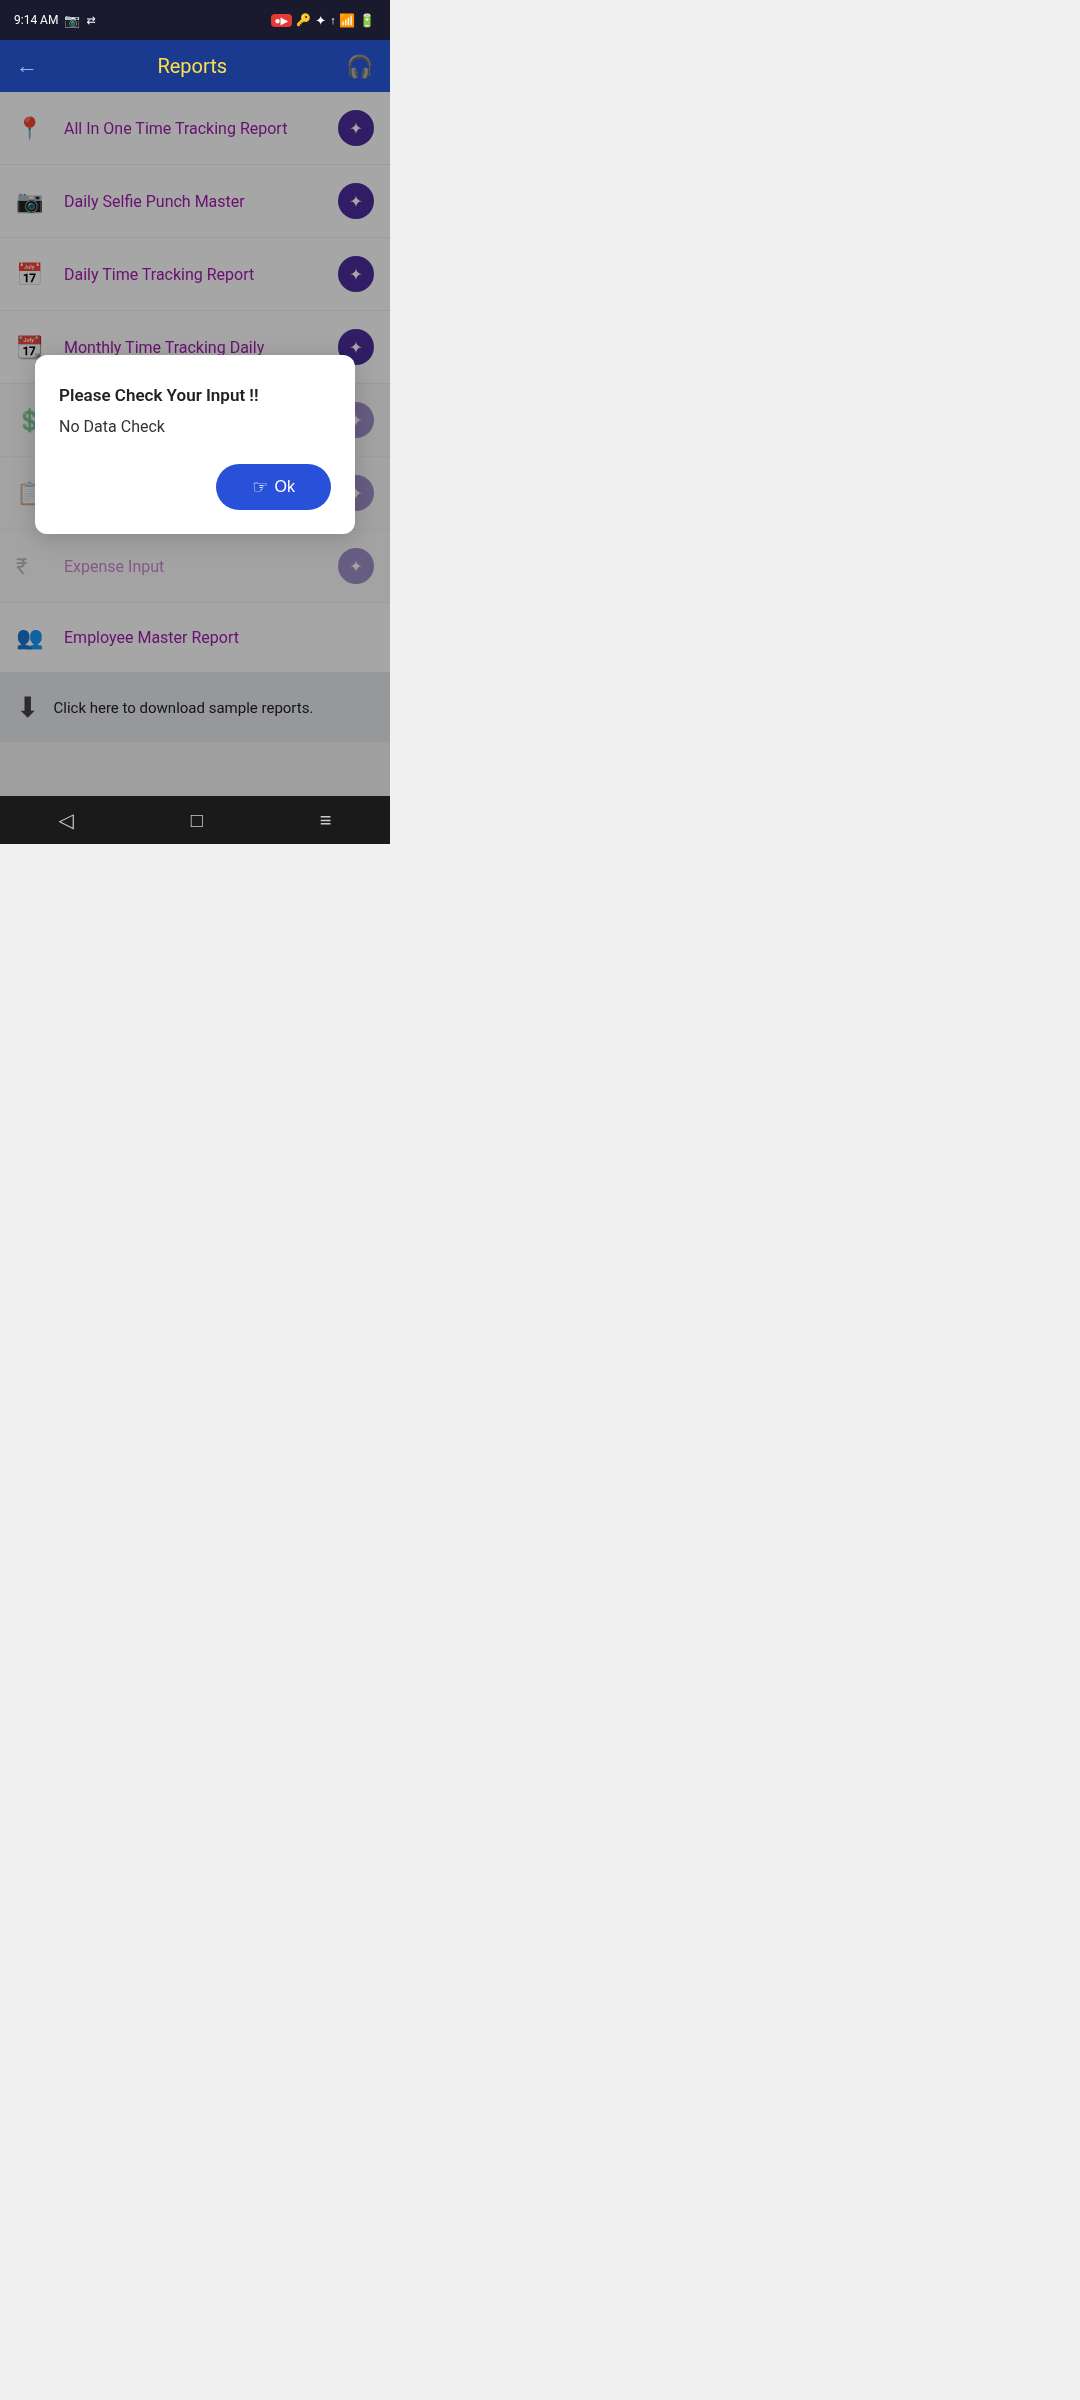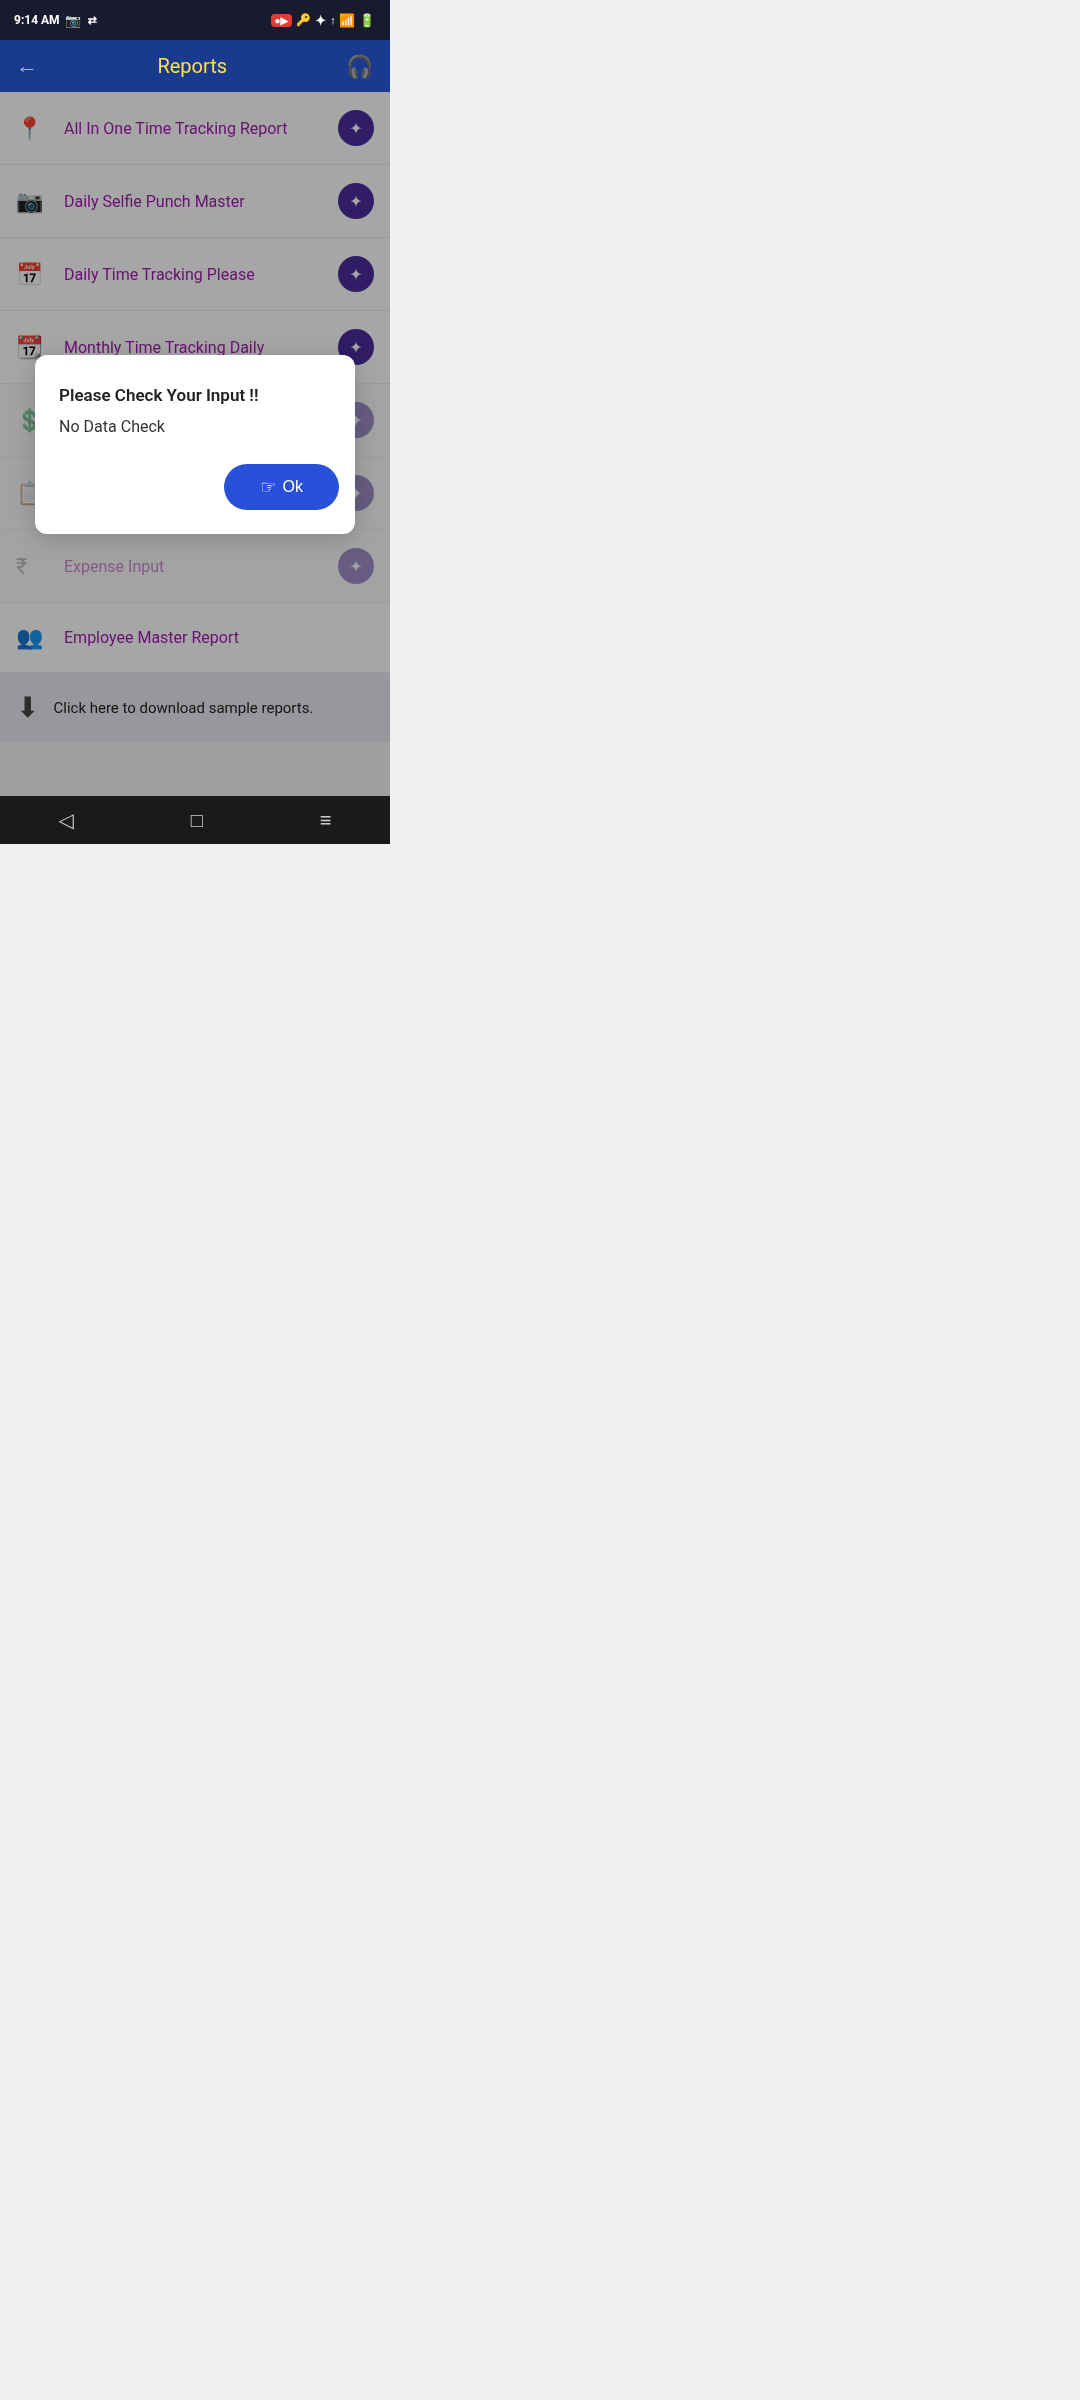--- a/index.html
+++ b/index.html
@@ -17,21 +17,21 @@
     
     .status-bar {
       background: #1a1a2e;
       color: white;
       display: flex;
       align-items: center;
       justify-content: space-between;
       padding: 20px 14px;
       height: 32px;
       font-size: 12px;
-      font-weight: 700;
+      font-weight: 400;
     }
     .status-left { display: flex; align-items: center; gap: 6px; }
     .status-right { display: flex; align-items: center; gap: 4px; }
 
     
     .header {
       background: #1a3a8f;
       display: flex;
       align-items: center;
       justify-content: space-between;
@@ -145,21 +145,21 @@
       top: 0; left: 0; right: 0; bottom: 0;
       background: rgba(0,0,0,0.35);
       display: flex;
       align-items: center;
       justify-content: center;
       z-index: 100;
     }
     .modal {
       background: white;
       border-radius: 12px;
-      padding: 30px 16px 24px 24px;
+      padding: 30px 24px 24px 24px;
       width: 82%;
       max-width: 340px;
       box-shadow: 0 4px 24px rgba(0,0,0,0.18);
     }
     .modal-title {
       font-size: 17px;
       font-weight: 600;
       color: #222;
       margin-bottom: 12px;
     }
@@ -228,21 +228,21 @@
       </div>
 
       <div class="report-item">
         <span class="report-item-icon">📷</span>
         <span class="report-item-label">Daily Selfie Punch Master</span>
         <div class="report-item-star">✦</div>
       </div>
 
       <div class="report-item">
         <span class="report-item-icon">📅</span>
-        <span class="report-item-label">Daily Time Tracking Please</span>
+        <span class="report-item-label">Daily Time Tracking Report</span>
         <div class="report-item-star">✦</div>
       </div>
 
       <div class="report-item">
         <span class="report-item-icon">📆</span>
         <span class="report-item-label">Monthly Time Tracking Daily</span>
         <div class="report-item-star">✦</div>
       </div>
 
       <div class="report-item" style="opacity:0.5;">

